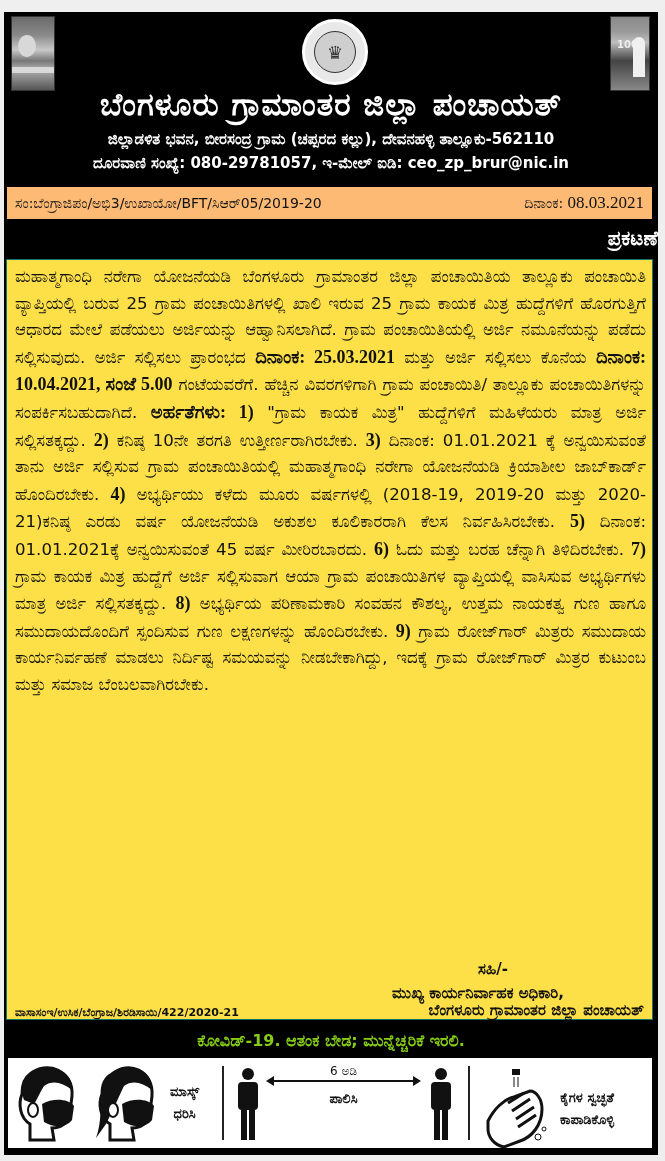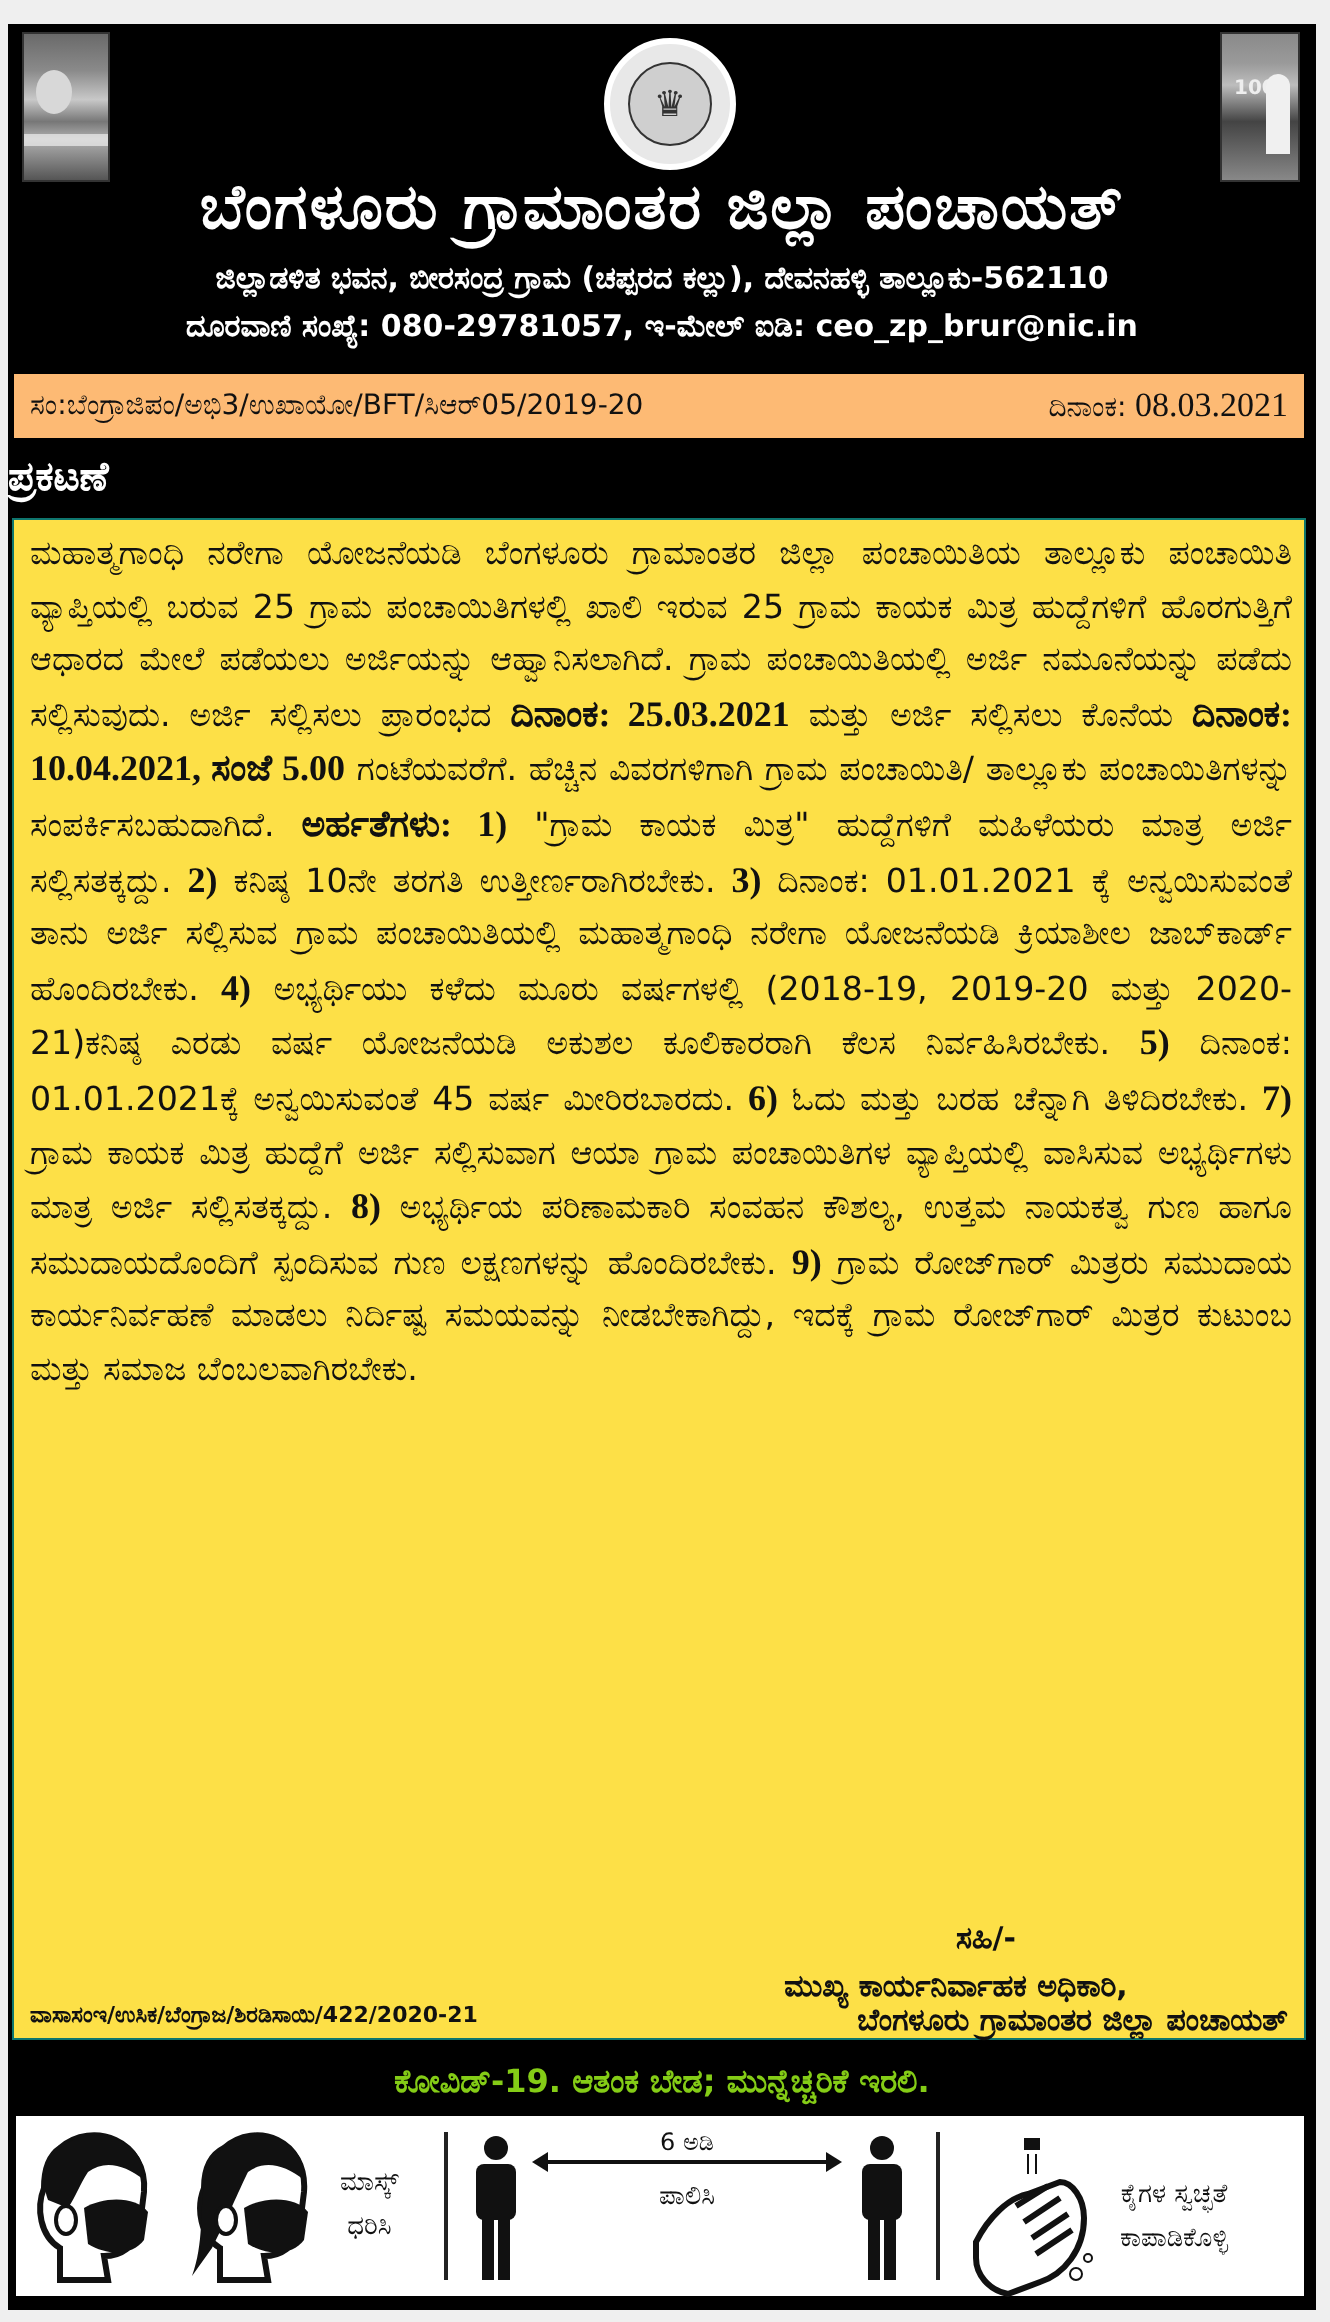--- a/index.html
+++ b/index.html
@@ -42,49 +42,49 @@
     .h-contact { position:absolute; left:0; right:0; top:142px; text-align:center; font-size:15px; font-weight:bold; }
 
     .refbar {
       position: absolute; left: 2px; top: 174px; width: 647px; height: 34px;
       background: #fdba74; border: 1px solid #000; box-sizing: border-box;
       display: flex; align-items: center; justify-content: space-between;
       padding: 0 8px; font-family: "Liberation Serif", serif; font-size: 17px; color:#111;
     }
     .refbar .ref { font-family: "DejaVu Sans", sans-serif; font-size: 14px; }
     .notice-title {
-      position: absolute; left: 0; right: 0; top: 214px; text-align: left;
+      position: absolute; left: 0; right: 0; top: 214px; text-align: right;
       color: #fff; font-size: 20px; font-weight: bold;
     }
     .body-box {
       position: absolute; left: 2px; top: 247px; width: 647px; height: 761px;
       background: #fde047; border: 1px solid #0f766e; box-sizing: border-box;
       padding: 4px 6px 0 8px;
     }
     .para {
       font-size: 16.6px; line-height: 26.6px; text-align: justify; text-align-last: left;
       margin: 0; color: #111;
     }
     .para b { font-family: "Liberation Serif", serif; font-size: 18px; }
     .sig { position: absolute; right: 14px; top: 697px; width: 320px; text-align: center; font-size: 15px; font-weight: bold; line-height: 24px; }
     .sig .s1 { text-align: center; padding-left: 30px; }
-    .sig-line { position: absolute; left: 8px; right: 8px; top: 741px; display:flex; justify-content: space-between; align-items: flex-start; }
+    .sig-line { position: absolute; left: 8px; right: 8px; top: 741px; display:flex; justify-content: space-between; align-items: flex-end; }
     .sig-line .code { font-size: 11px; font-weight: bold; }
     .sig-line .org { font-size: 15px; font-weight: bold; }
     .covid-title {
       position: absolute; left: 0; right: 0; top: 1019px; text-align: center; color: #84cc16;
       font-size: 16px; font-weight: bold;
     }
     .covid-box {
       position: absolute; left: 3px; top: 1045px; width: 646px; height: 92px;
       background: #fff; border: 1px solid #000; box-sizing: border-box;
     }
     .cv { position: absolute; top: 0; bottom: 0; display: flex; align-items: center; }
     .divider { position: absolute; top: 8px; bottom: 8px; width: 2px; background: #222; }
-    .cv-label { font-size: 13px; font-weight: normal; text-align: center; line-height: 22px; }
+    .cv-label { font-size: 13px; font-weight: bold; text-align: center; line-height: 22px; }
     .arrow-wrap { position: absolute; left: 258px; top: 6px; width: 155px; text-align:center; }
     .arrow-wrap .dist { font-size: 12px; font-weight: normal; }
     .arrow { position: relative; height: 2px; background: #111; margin: 2px 4px 6px; }
     .arrow:before, .arrow:after { content: ""; position: absolute; top: -4px; width: 0; height: 0; border-top: 5px solid transparent; border-bottom: 5px solid transparent; }
     .arrow:before { left: -4px; border-right: 8px solid #111; }
     .arrow:after { right: -4px; border-left: 8px solid #111; }
   </style>
 </head>
 <body>
 

